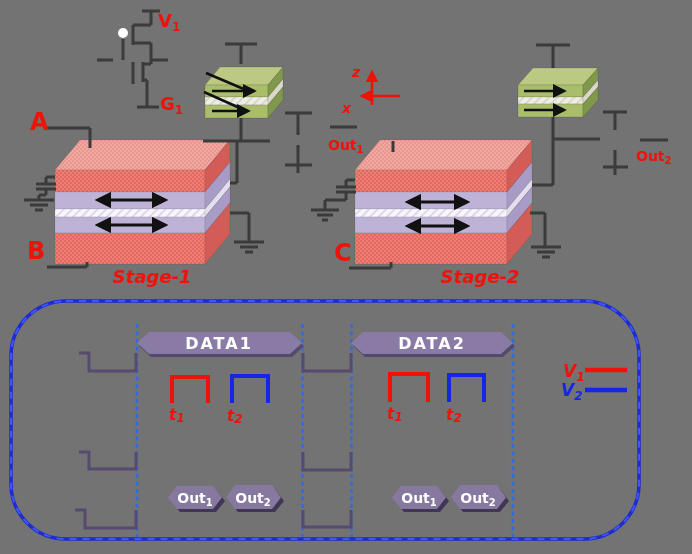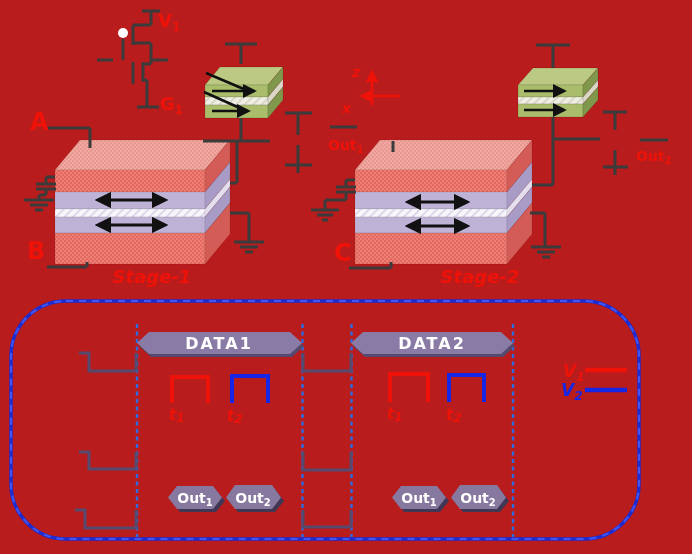--- a/index.html
+++ b/index.html
@@ -1,16 +1,16 @@
 <!DOCTYPE html>
 <html><head>
 <meta charset="utf-8">
 <style>
   html,body{margin:0;padding:0;background:#000;}
-  #stage{position:relative;width:692px;height:554px;background:#b91c1c;overflow:hidden;}
+  #stage{position:relative;width:692px;height:554px;background:#737373;overflow:hidden;}
   svg{font-family:"DejaVu Sans", sans-serif;}
   .redlbl{fill:#ee1208;font-weight:bold;}
   .bluelbl{fill:#1526e6;font-weight:bold;}
   .whitelbl{fill:#ffffff;font-weight:bold;}
   .ital{font-style:italic;}
 </style>
 </head>
 <body>
 
 <div id="stage">

